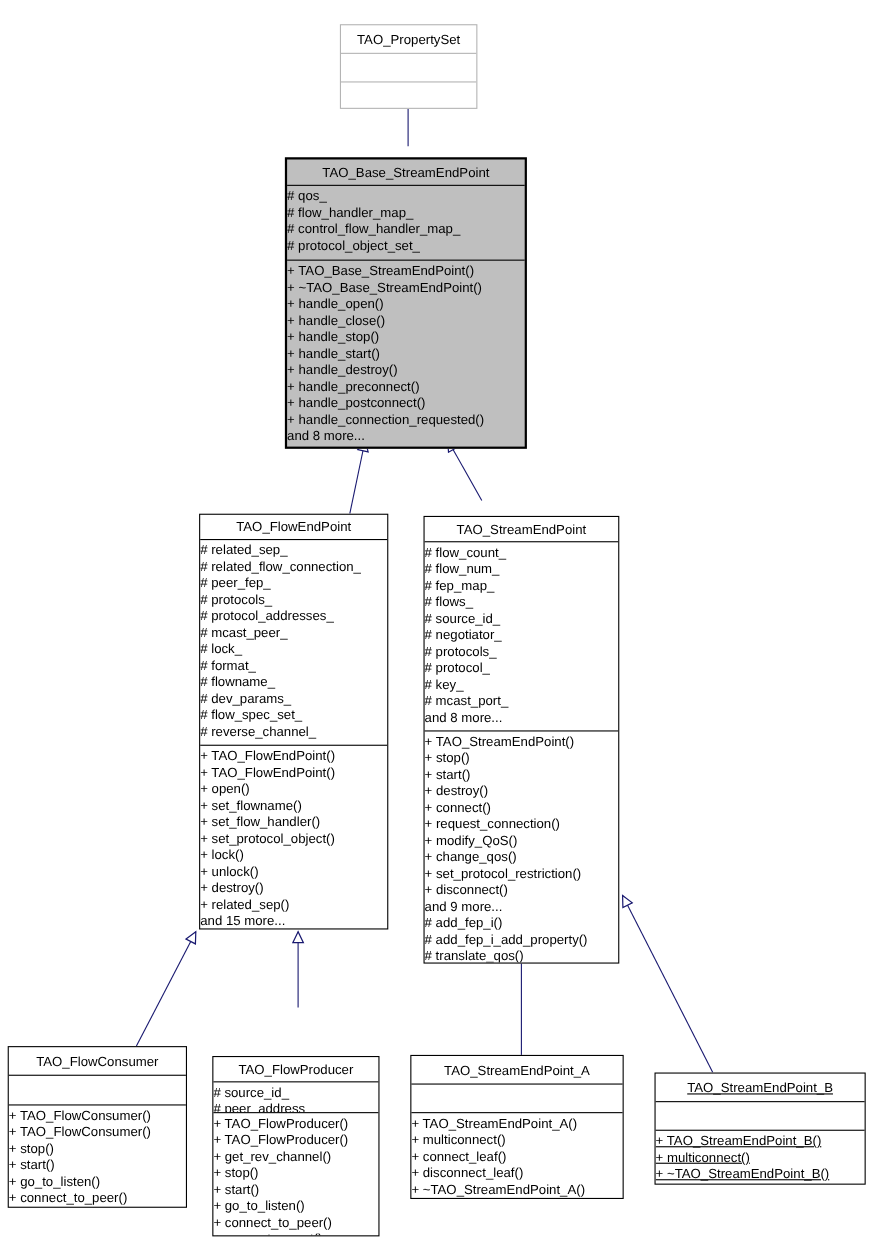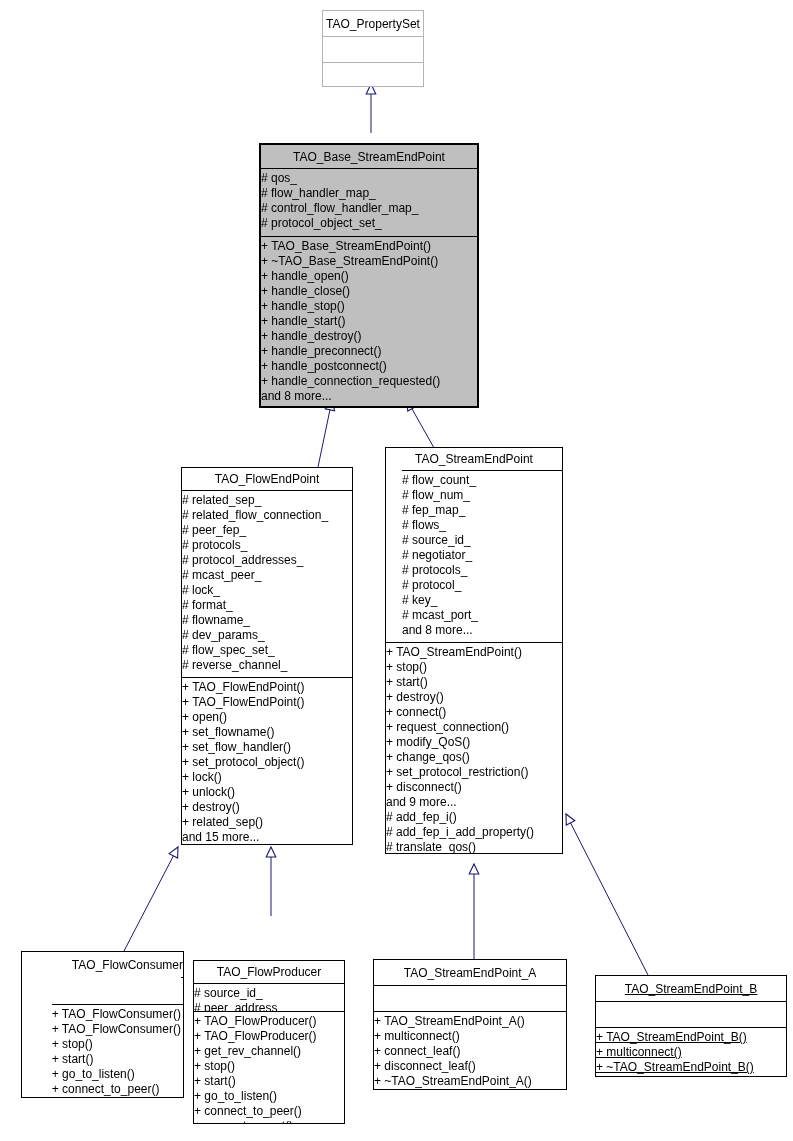--- a/index.html
+++ b/index.html
@@ -84,21 +84,21 @@
     </defs>
     <line x1="371" y1="133" x2="371" y2="84" marker-end="url(#hollow-arrow)"></line>
     <line x1="318" y1="467" x2="332" y2="400" marker-end="url(#hollow-arrow)"></line>
     <line x1="438" y1="455" x2="407" y2="400" marker-end="url(#hollow-arrow)"></line>
     <line x1="124" y1="951" x2="178" y2="847" marker-end="url(#hollow-arrow)"></line>
     <line x1="271" y1="916" x2="271" y2="847" marker-end="url(#hollow-arrow)"></line>
     <line x1="474" y1="959" x2="474" y2="864" marker-end="url(#hollow-arrow)"></line>
     <line x1="648" y1="975" x2="566" y2="814" marker-end="url(#hollow-arrow)"></line>
   </svg>
 
-  <div class="uml-box external" style="left:309px; top:10px; width:102px; height:77px;margin-left:13px;">
+  <div class="uml-box external" style="left:309px; top:22px; width:125px; height:77px;">
     <div class="uml-title" style="height:25px;">TAO_PropertySet</div>
     <div class="uml-attrs" style="height:26px;"></div>
     <div class="uml-methods"></div>
   </div>
 
   <div class="uml-box highlight" style="left:259px; top:133px; width:220px; height:265px;margin-top:10px;">
     <div class="uml-title" style="height:23px;">TAO_Base_StreamEndPoint</div>
     <div class="uml-attrs" style="height:68px;">
         <div class="uml-member"># qos_</div>
         <div class="uml-member"># flow_handler_map_</div>
@@ -144,23 +144,23 @@
         <div class="uml-member">+ set_flow_handler()</div>
         <div class="uml-member">+ set_protocol_object()</div>
         <div class="uml-member">+ lock()</div>
         <div class="uml-member">+ unlock()</div>
         <div class="uml-member">+ destroy()</div>
         <div class="uml-member">+ related_sep()</div>
         <div class="uml-member">and 15 more...</div>
       </div>
   </div>
 
-  <div class="uml-box" style="left:385px; top:447px; width:178px; height:407px;">
+  <div class="uml-box" style="left:385px; top:469px; width:178px; height:407px;">
     <div class="uml-title" style="height:22px;">TAO_StreamEndPoint</div>
-    <div class="uml-attrs" style="height:173px;margin-left:16px;">
+    <div class="uml-attrs" style="height:173px;">
         <div class="uml-member"># flow_count_</div>
         <div class="uml-member"># flow_num_</div>
         <div class="uml-member"># fep_map_</div>
         <div class="uml-member"># flows_</div>
         <div class="uml-member"># source_id_</div>
         <div class="uml-member"># negotiator_</div>
         <div class="uml-member"># protocols_</div>
         <div class="uml-member"># protocol_</div>
         <div class="uml-member"># key_</div>
         <div class="uml-member"># mcast_port_</div>
@@ -177,21 +177,21 @@
         <div class="uml-member">+ change_qos()</div>
         <div class="uml-member">+ set_protocol_restriction()</div>
         <div class="uml-member">+ disconnect()</div>
         <div class="uml-member">and 9 more...</div>
         <div class="uml-member"># add_fep_i()</div>
         <div class="uml-member"># add_fep_i_add_property()</div>
         <div class="uml-member"># translate_qos()</div>
       </div>
   </div>
 
-  <div class="uml-box" style="left:21px; top:951px; width:163px; height:147px;align-items:flex-end;">
+  <div class="uml-box" style="left:7px; top:951px; width:163px; height:147px;">
     <div class="uml-title" style="height:25px;">TAO_FlowConsumer</div>
     <div class="uml-attrs" style="height:27px;"></div>
     <div class="uml-methods">
         <div class="uml-member">+ TAO_FlowConsumer()</div>
         <div class="uml-member">+ TAO_FlowConsumer()</div>
         <div class="uml-member">+ stop()</div>
         <div class="uml-member">+ start()</div>
         <div class="uml-member">+ go_to_listen()</div>
         <div class="uml-member">+ connect_to_peer()</div>
       </div>

